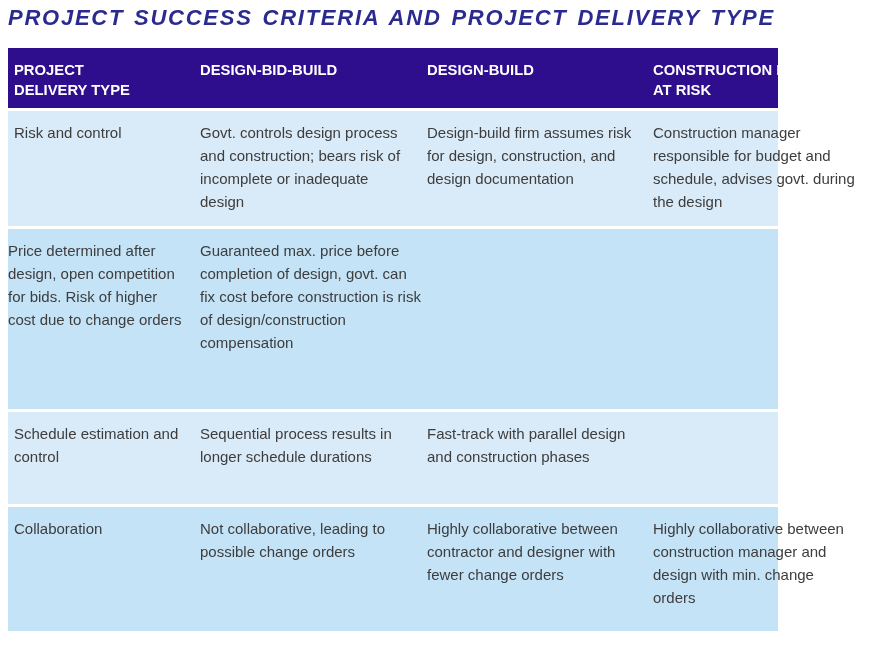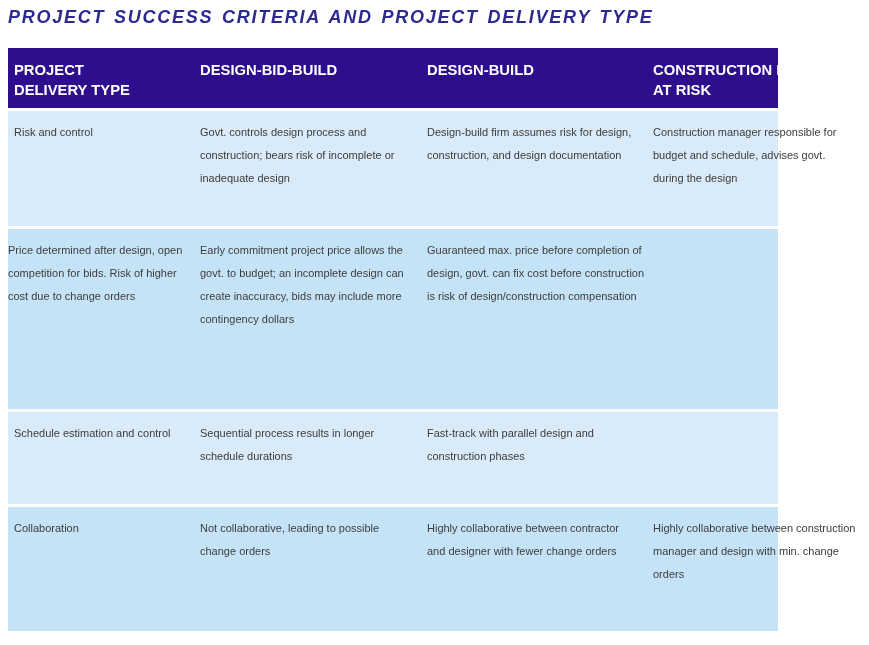--- a/index.html
+++ b/index.html
@@ -8,21 +8,21 @@
     width: 869px;
     height: 645px;
     overflow: hidden;
     background: var(--background, #ffffff);
     font-family: "Liberation Sans", sans-serif;
   }
   .page { position: relative; width: 869px; height: 645px; }
 
   .title {
     margin: 6px 0 0 8px;
-    font-size: 18px;
+    font-size: 22px;
     line-height: 23px;
     font-weight: bold;
     font-style: italic;
     letter-spacing: 1.75px;
     word-spacing: 2px;
     color: var(--title-text, #2b2a8f);
     white-space: nowrap;
   }
 
   .table {
@@ -48,21 +48,21 @@
     padding-top: 12px;
     padding-right: 4px;
   }
   .hline { display: block; white-space: nowrap; }
 
   .row.light { background: var(--row-light, #d9eaf8); }
   .row.dark  { background: var(--row-dark,  #c5e3f7); }
 
   .row.body .cell {
     color: var(--body-text, #3d3d3d);
-    font-size: 11px;
+    font-size: 15px;
     line-height: 23px;
     padding-top: 10px;
   }
   .cell.c1 { padding-left: 6px; padding-right: 12px; }
   .cell.c2 { padding-right: 14px; }
   .cell.c3 { padding-right: 14px; }
   .cell.c4 { padding-right: 4px; }
 
   .row.r1 { min-height: 115px; }
   .row.r2 { min-height: 180px; }
@@ -97,21 +97,20 @@
 
     <div class="row body light r1">
       <div class="cell c1">Risk and control</div>
       <div class="cell c2">Govt. controls design process and construction; bears risk of incomplete or inadequate design</div>
       <div class="cell c3">Design-build firm assumes risk for design, construction, and design documentation</div>
       <div class="cell c4">Construction manager responsible for budget and schedule, advises govt. during the design</div>
     </div>
 
     <div class="row body dark r2">
       <div class="cell c2">Price determined after design, open competition for bids. Risk of higher cost due to change orders</div>
-      <div class="cell c3">Early commitment project price allows the govt. to budget; an incomplete design can create inaccuracy, bids may include more contingency dollars</div>
       <div class="cell c4">Guaranteed max. price before completion of design, govt. can fix cost before construction is risk of design/construction compensation</div>
     </div>
 
     <div class="row body light r3">
       <div class="cell c1">Schedule estimation and control</div>
       <div class="cell c2">Sequential process results in longer schedule durations</div>
       <div class="cell c3">Fast-track with parallel design and construction phases</div>
     </div>
 
     <div class="row body dark r4">

